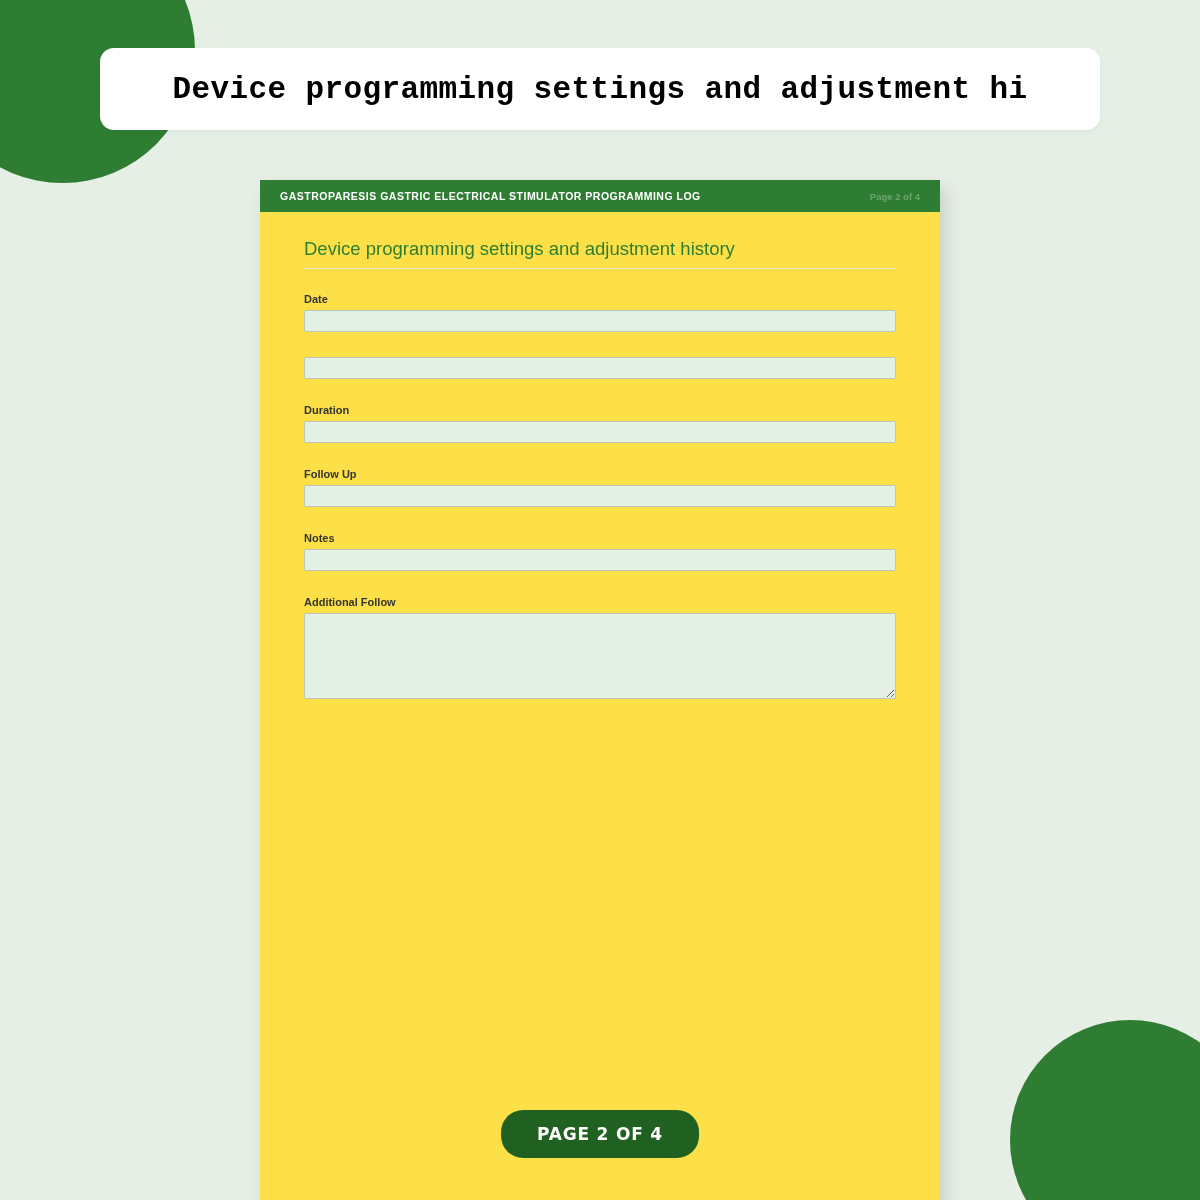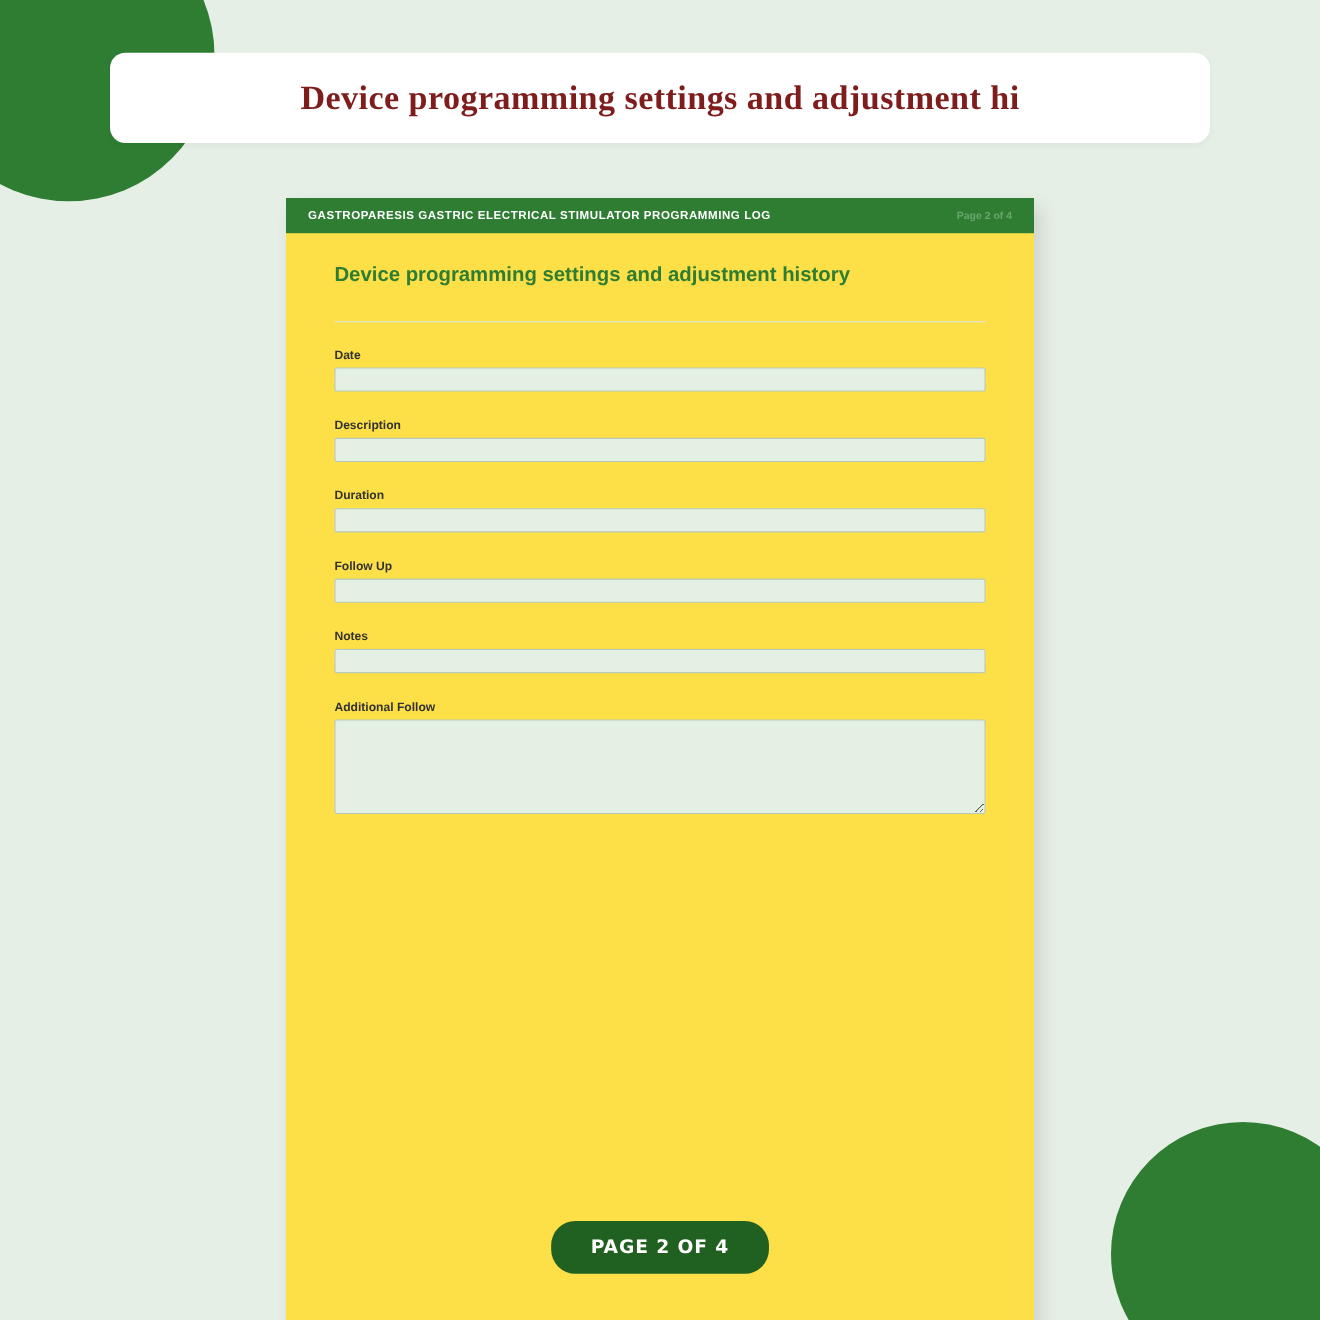--- a/index.html
+++ b/index.html
@@ -46,25 +46,25 @@
     width: 1000px;
     height: 82px;
     background: #ffffff;
     border-radius: 14px;
     display: flex;
     align-items: center;
     justify-content: center;
     box-shadow: 0 2px 6px rgba(0,0,0,0.04);
   }
   .title-banner .title-text {
-    color: #7f1d1d;
+    color: #000000;
     font-size: 31px;
     font-weight: bold;
     letter-spacing: 0.4px;
-    font-family: Liberation Serif, serif;
+    font-family: Liberation Mono, monospace;
     white-space: nowrap;
   }
   
   .sheet {
     position: absolute;
     left: 260px;
     top: 180px;
     width: 680px;
     height: 1044px;
     background: #fde047;
@@ -88,22 +88,22 @@
     color: #6ba56e;
     font-size: 9.5px;
     font-weight: bold;
   }
   .sheet-body {
     padding: 26px 44px 0 44px;
   }
   .section-heading {
     color: #2e7d32;
     font-size: 18.5px;
-    font-weight: bold;
-    padding-bottom: 32px;
+    font-weight: normal;
+    padding-bottom: 8px;
     border-bottom: 1px solid #dfe7df;
     margin: 0 0 24px 0;
   }
   .field {
     margin-bottom: 25px;
   }
   .field-label {
     font-size: 11px;
     font-weight: bold;
     color: #333333;
@@ -159,21 +159,20 @@
 
     <div class="sheet-body">
       <div class="section-heading">Device programming settings and adjustment history</div>
 
       <div class="field">
         <div class="field-label">Date</div>
         <input class="field-input" type="text" value="" style="">
       </div>
 
       <div class="field">
-        <div class="field-label">Description</div>
         <input class="field-input" type="text" value="" style="">
       </div>
 
       <div class="field">
         <div class="field-label">Duration</div>
         <input class="field-input" type="text" value="" style="">
       </div>
 
 
       <div class="field">

